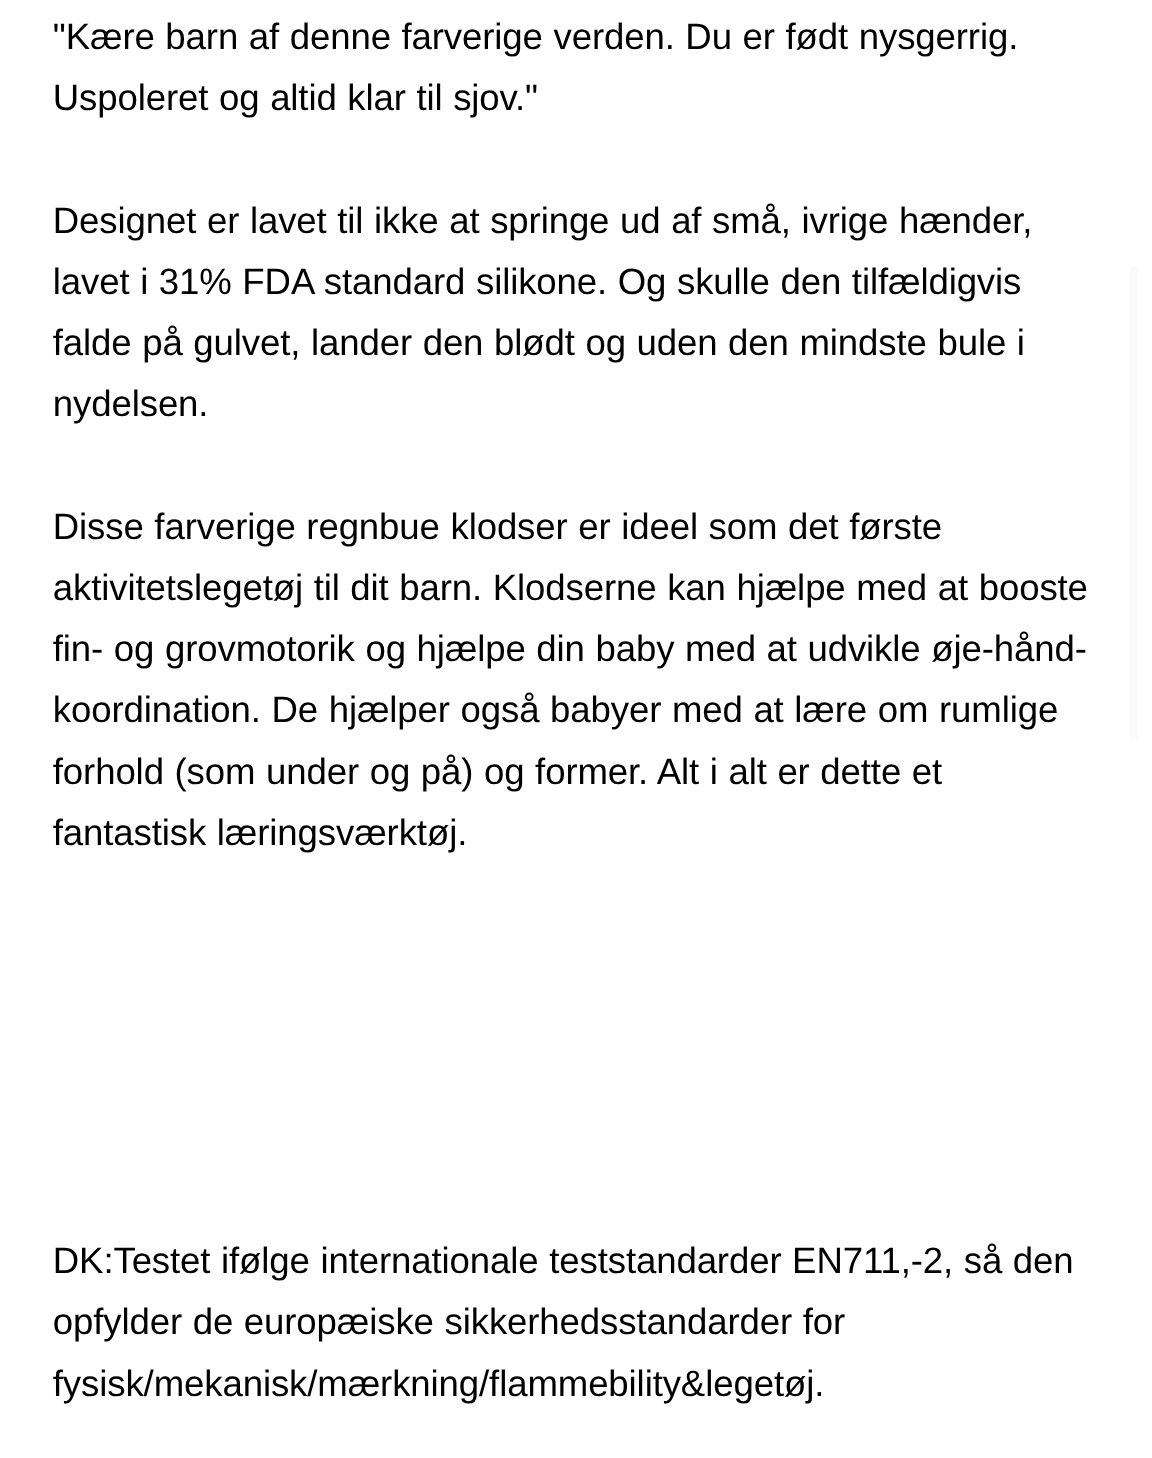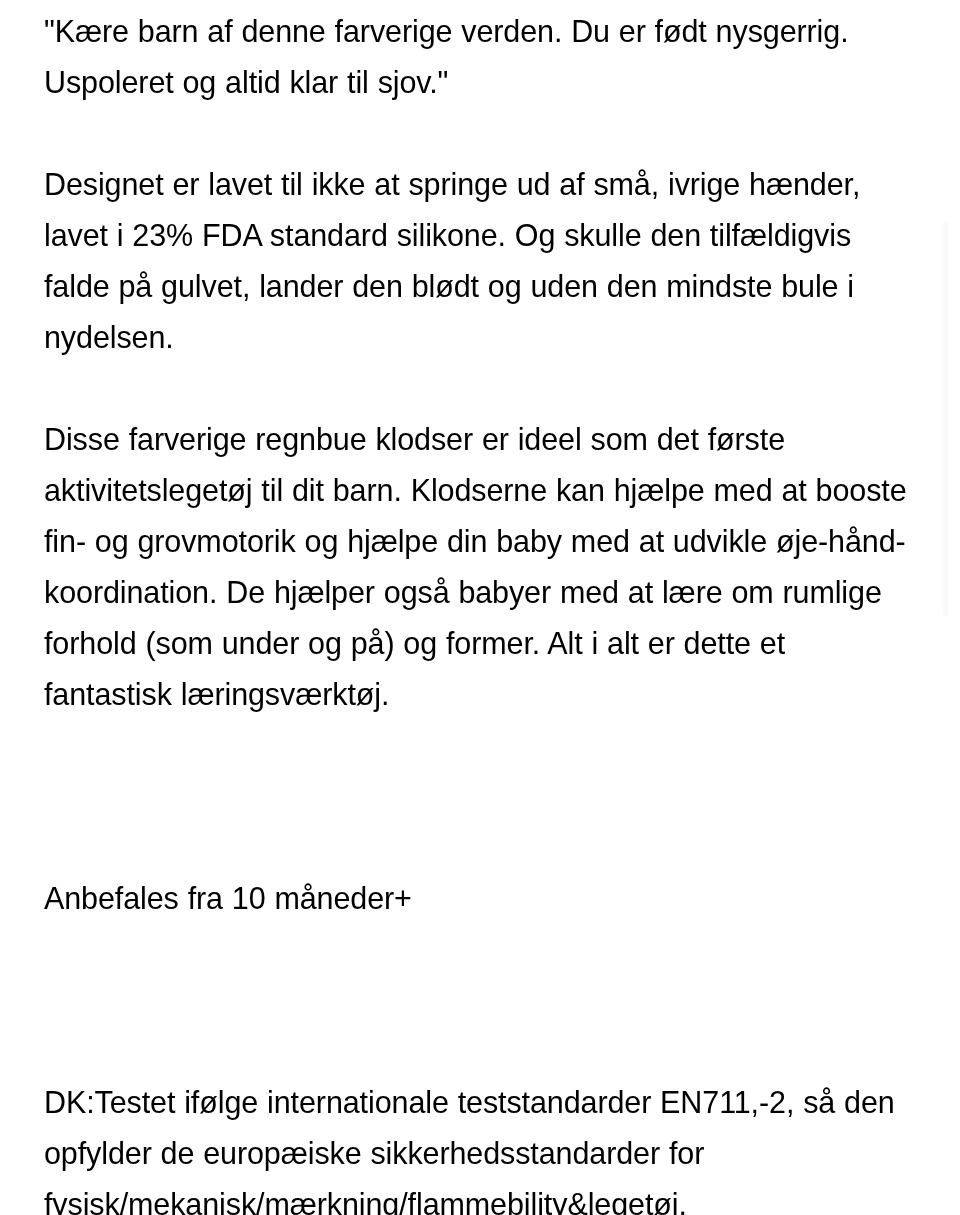--- a/index.html
+++ b/index.html
@@ -74,29 +74,28 @@
 </style>
 </head>
 <body>
 
 <div id="product-description">
 
   <p class="para first">"Kære barn af denne farverige verden. Du er født nysgerrig. Uspoleret og altid klar til sjov."</p>
 
   <div class="spacer-1"></div>
 
-  <p class="para">Designet er lavet til ikke at springe ud af små, ivrige hænder, lavet i 23% FDA standard silikone. Og skulle den tilfældigvis falde på gulvet, lander den blødt og uden den mindste bule i nydelsen.</p>
+  <p class="para">Designet er lavet til ikke at springe ud af små, ivrige hænder, lavet i 31% FDA standard silikone. Og skulle den tilfældigvis falde på gulvet, lander den blødt og uden den mindste bule i nydelsen.</p>
 
   <div class="spacer-1"></div>
 
   <p class="para">Disse farverige regnbue klodser er ideel som det første aktivitetslegetøj til dit barn. Klodserne kan hjælpe med at booste fin- og grovmotorik og hjælpe din baby med at udvikle øje-hånd-koordination. De hjælper også babyer med at lære om rumlige forhold (som under og på) og former. Alt i alt er dette et fantastisk læringsværktøj.</p>
 
   <div class="spacer-3"></div>
 
-  <p class="para">Anbefales fra 10 måneder+</p>
 
   <div class="spacer-3"></div>
 
   <p class="para">DK:Testet ifølge internationale teststandarder EN711,-2, så den opfylder de europæiske sikkerhedsstandarder for fysisk/mekanisk/mærkning/flammebility&amp;legetøj.</p>
 
 </div>
 
 <div id="scrollbar-track">
   <div id="scrollbar-thumb"></div>
 </div>

